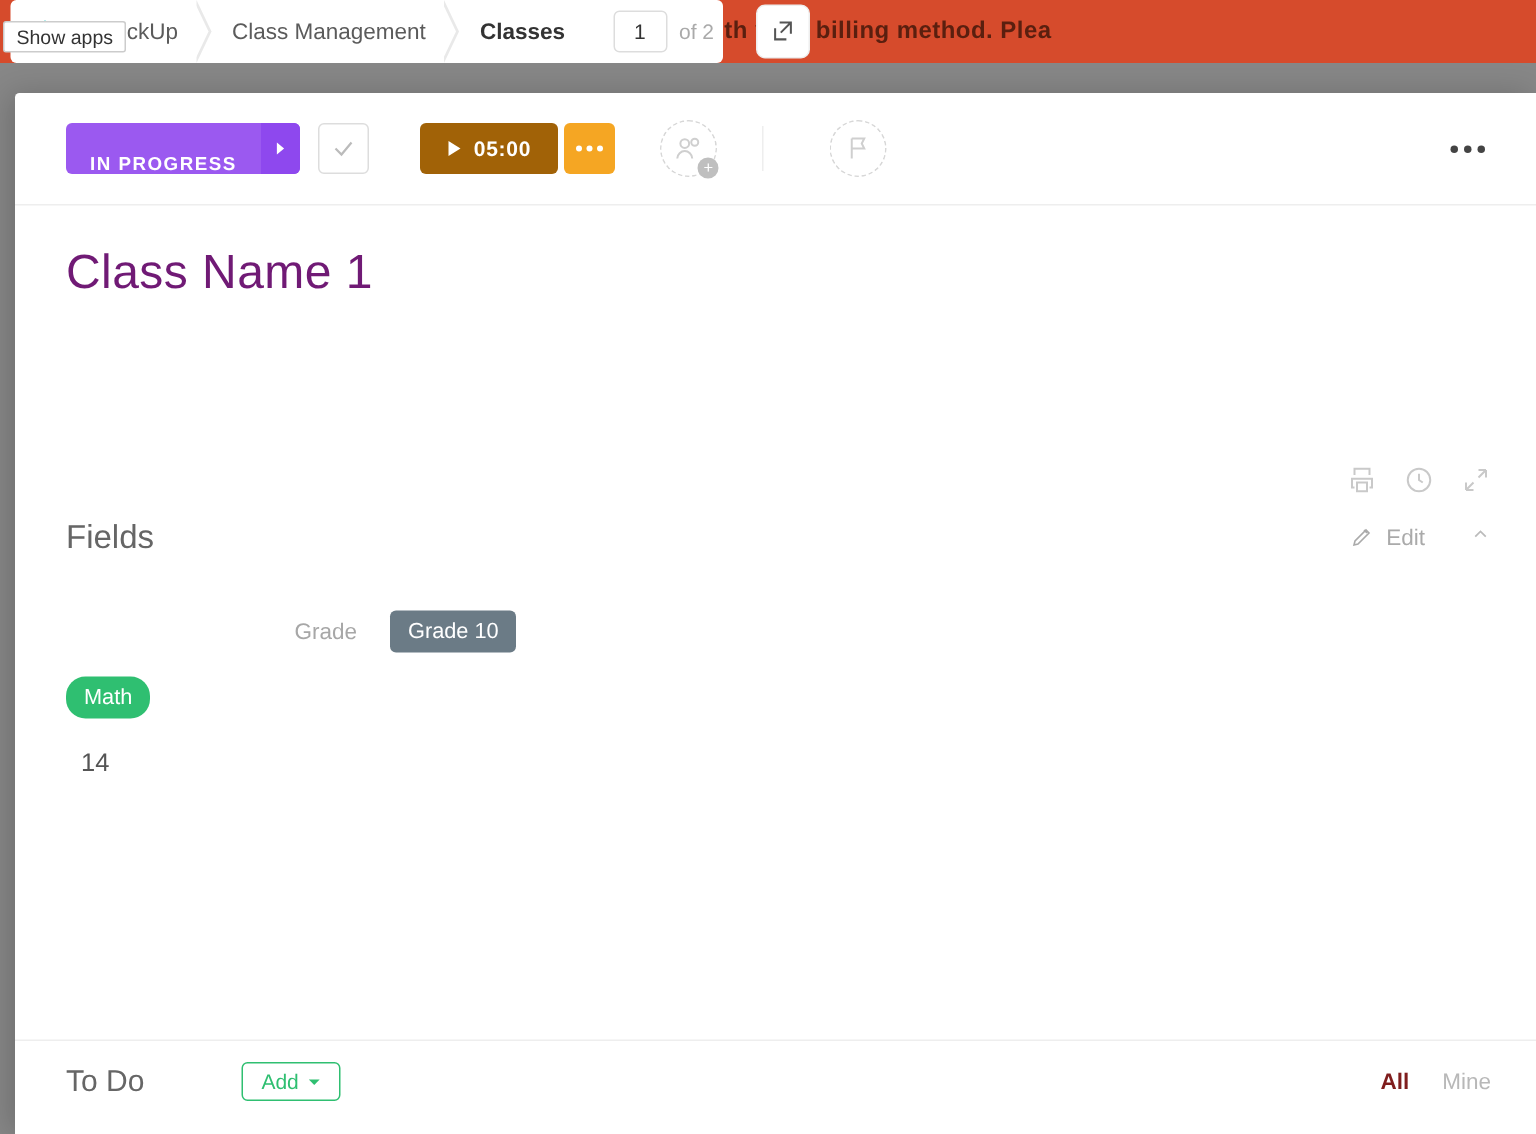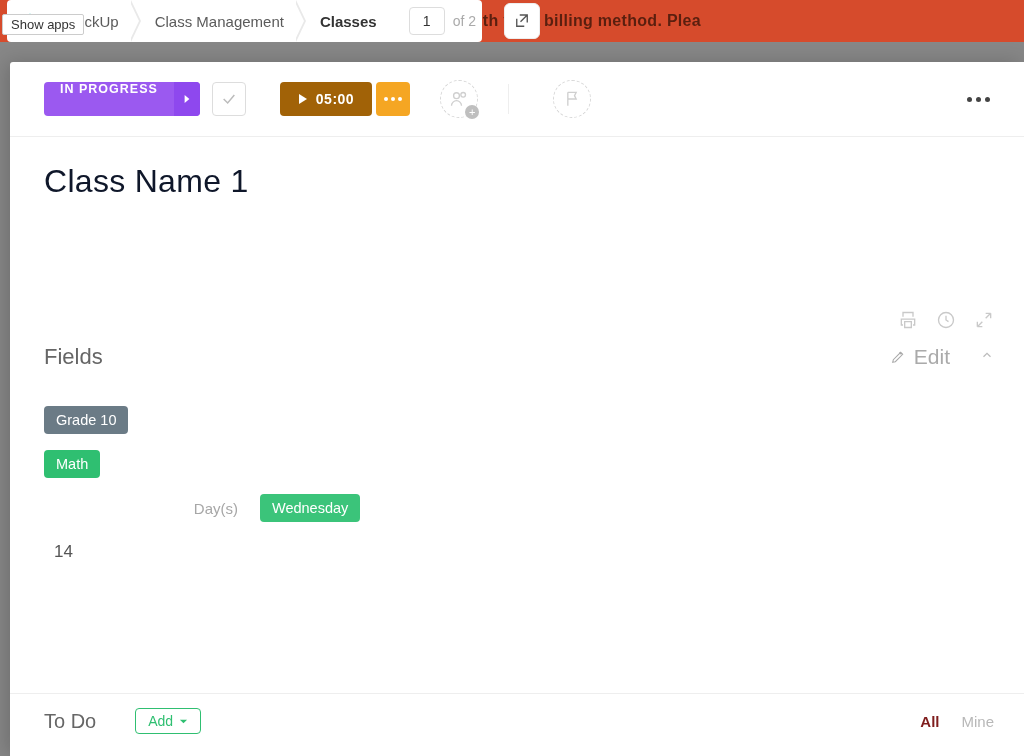--- a/index.html
+++ b/index.html
@@ -21,21 +21,21 @@
   .crumb-sep::before{content:"";position:absolute;left:-12px;top:-21px;border-top:21px solid transparent;border-bottom:21px solid transparent;border-left:10px solid #fff;}
   .pager { display:flex; align-items:center; gap:8px; margin-left:14px; }
   .page-input { width:36px; height:28px; border:1px solid #ddd; border-radius:4px; text-align:center; font-size:14px; color:#333;}
   .page-of { font-size:14px; color:#aaa;}
   .share-btn { margin-left:22px; width:36px; height:36px; border-radius:6px; background:#fff; display:flex; align-items:center; justify-content:center; border:1px solid #eee;}
 
   
   .panel { position:absolute; top:62px; left:10px; right:0; bottom:0; background:#fff; border-radius:3px 0 0 0; z-index:4; box-shadow: -4px 0 20px rgba(0,0,0,0.18); display:flex; flex-direction:column;}
 
   .toolbar { display:flex; align-items:center; padding: 18px 34px 18px 34px; gap:12px;}
-  .status-pill { display:flex; align-items:flex-start; background:#9b59f0; border-radius:4px; overflow:hidden; height:34px;}
+  .status-pill { display:flex; align-items:flex-end; background:#9b59f0; border-radius:4px; overflow:hidden; height:34px;}
   .status-label { color:#fff; font-weight:700; font-size:12.5px; letter-spacing:1px; padding:0 16px;}
   .status-caret { width:26px; height:34px; background:#8e48ee; display:flex; align-items:center; justify-content:center;}
   .status-caret svg{ width:8px; height:10px; fill:#fff;}
   .check-box { width:34px; height:34px; border:1px solid #ddd; border-radius:4px; display:flex; align-items:center; justify-content:center;}
   .check-box svg { width:16px; height:16px; stroke:#bbb; fill:none; stroke-width:2.2;}
   .timer-group { display:flex; align-items:center; margin-left:22px;}
   .timer { background:#a16207; color:#fff; font-weight:700; font-size:14px; padding:0 18px; height:34px; border-radius:4px; display:flex; align-items:center; gap:8px; letter-spacing:0.5px;}
   .timer svg { width:10px; height:12px; fill:#fff;}
   .more-btn { width:34px; height:34px; background:#f5a623; border-radius:4px; margin-left:4px; display:flex; align-items:center; justify-content:center;}
   .dot3 { display:flex; gap:3px;}
@@ -44,47 +44,47 @@
   .ghost-circle svg { width:20px; height:20px; stroke:#cfcfcf; fill:none; stroke-width:1.6;}
   .ghost-circle .plus-badge{ position:absolute; right:-2px; bottom:-2px; width:14px;height:14px;border-radius:50%;background:#bfbfbf; display:flex;align-items:center;justify-content:center; color:#fff; font-size:11px; line-height:1;}
   .vert-div { width:1px; height:30px; background:#eee; margin:0 14px 0 18px;}
   .toolbar-spacer { flex:1;}
   .toolbar-more { display:flex; gap:4px; cursor:pointer;}
   .toolbar-more span{width:5px;height:5px;border-radius:50%;background:#444;}
 
   .hr { height:1px; background:#eee; width:100%;}
 
   .title-area { padding: 26px 34px 10px 34px;}
-  .title { font-size:32px; color:#0f172a; font-weight:400; letter-spacing:0.3px;}
+  .title { font-size:32px; color:#701a75; font-weight:400; letter-spacing:0.3px;}
 
   .util-row { display:flex; justify-content:flex-end; gap:18px; padding: 100px 30px 6px 34px; color:#c9c9c9;}
   .util-row svg { width:20px; height:20px; stroke:#c9c9c9; fill:none; stroke-width:1.6;}
 
   .fields-header { display:flex; align-items:center; padding: 4px 30px 10px 34px;}
   .fields-title { font-size:22px; color:#666;}
   .fields-spacer { flex:1;}
-  .edit-link { display:flex; align-items:center; gap:8px; color:#aaa; font-size:21px;}
+  .edit-link { display:flex; align-items:center; gap:8px; color:#aaa; font-size:15px;}
   .edit-link svg { width:16px;height:16px; stroke:#aaa; fill:none; stroke-width:1.6;}
   .chev-up { margin-left:30px;}
   .chev-up svg{ width:14px;height:14px; stroke:#bbb; fill:none; stroke-width:2;}
 
   .fields-table { padding: 18px 34px 10px 34px;}
   .frow { display:flex; align-items:center; height:44px;}
   .flabel { width:216px; text-align:right; color:#a7a7a7; font-size:15px; padding-right:22px;}
   .fval { display:flex; align-items:center;}
   .tag { color:#fff; border-radius:4px; padding:6px 12px; font-size:14.5px;text-align:right;}
   .tag.gray { background:#6b7b86;}
-  .tag.green1 { background:#2fbf71;}
+  .tag.green1 { background:#2fbf71;border-radius:13px;}
   .tag.green2 { background:#3bc47a;}
   .plain { color:#555; font-size:17px; padding-left:10px;}
 
   .gap-block { flex:1;}
 
   .todo-bar { display:flex; align-items:center; padding: 14px 30px 22px 34px; border-top:1px solid #eee;}
-  .todo-title { font-size:20px; color:#666; margin-right:3px;}
+  .todo-title { font-size:20px; color:#666; margin-right:29px;}
   .add-btn { border:1.5px solid #2fbf71; color:#2fbf71; background:#fff; border-radius:4px; padding:4px 12px; font-size:14px; display:flex; align-items:center; gap:6px; font-weight:500;margin-left:36px;}
   .add-btn svg{ width:9px;height:9px; fill:#2fbf71;}
   .todo-spacer{flex:1;}
   .filter-link { color:#b8b8b8; font-size:15px; margin-left:22px; }
   .filter-link.strong { font-weight:600; color:#7f1d1d;}
 
   .share-btn svg{ width:18px;height:18px; stroke:#555; fill:none; stroke-width:1.8;}
 </style>
 </head>
 <body>
@@ -204,33 +204,28 @@
         </svg>
       <span>Edit</span>
     </div>
     <span class="chev-up"><svg viewBox="0 0 24 24">
           <path d="M6 15l6-6 6 6"></path>
         </svg></span>
   </div>
 
   <div class="fields-table" id="fields-table">
       <div class="frow">
+        <div class="flabel">Grade</div>
         <div class="fval">
           <span class="tag gray">Grade 10</span>
         </div>
       </div>
       <div class="frow">
         <div class="fval">
           <span class="tag green1">Math</span>
-        </div>
-      </div>
-      <div class="frow">
-        <div class="flabel">Day(s)</div>
-        <div class="fval">
-          <span class="tag green2">Wednesday</span>
         </div>
       </div>
       <div class="frow">
         <div class="fval">
           <span class="plain">14</span>
         </div>
       </div>
     </div>
 
   <div class="gap-block"></div>

